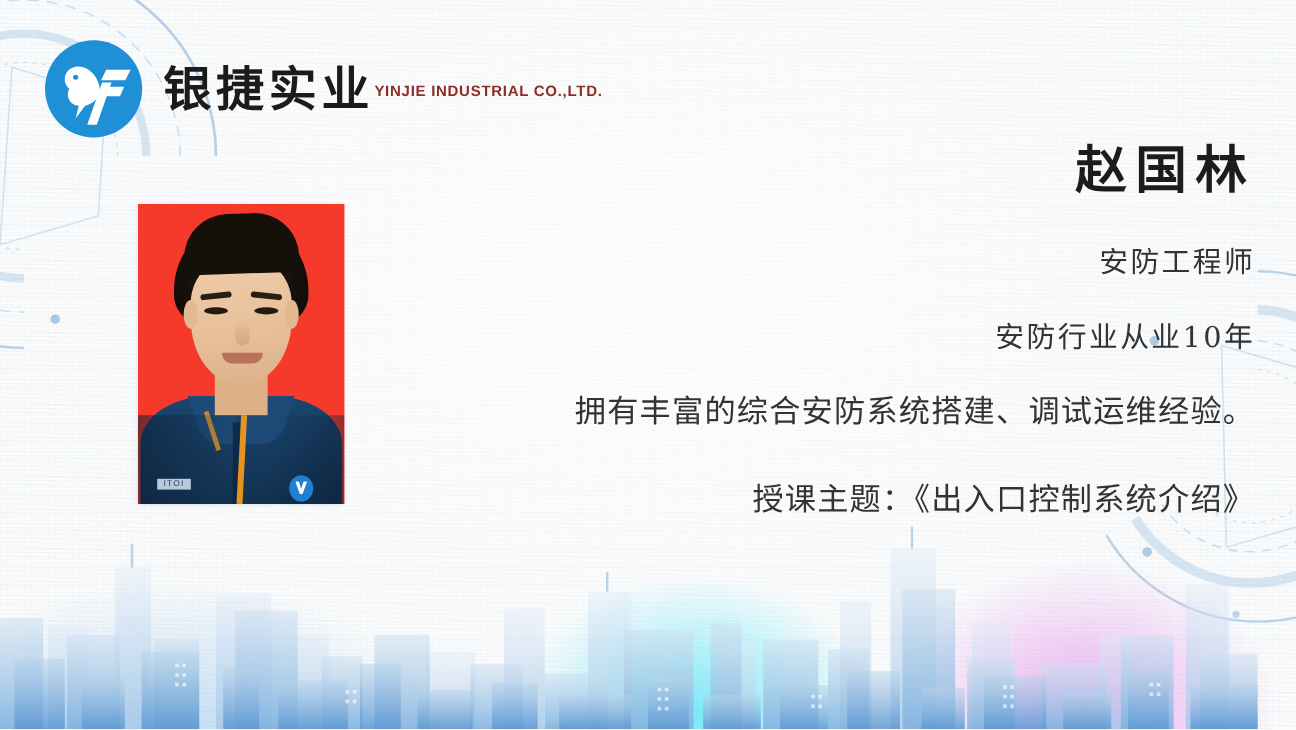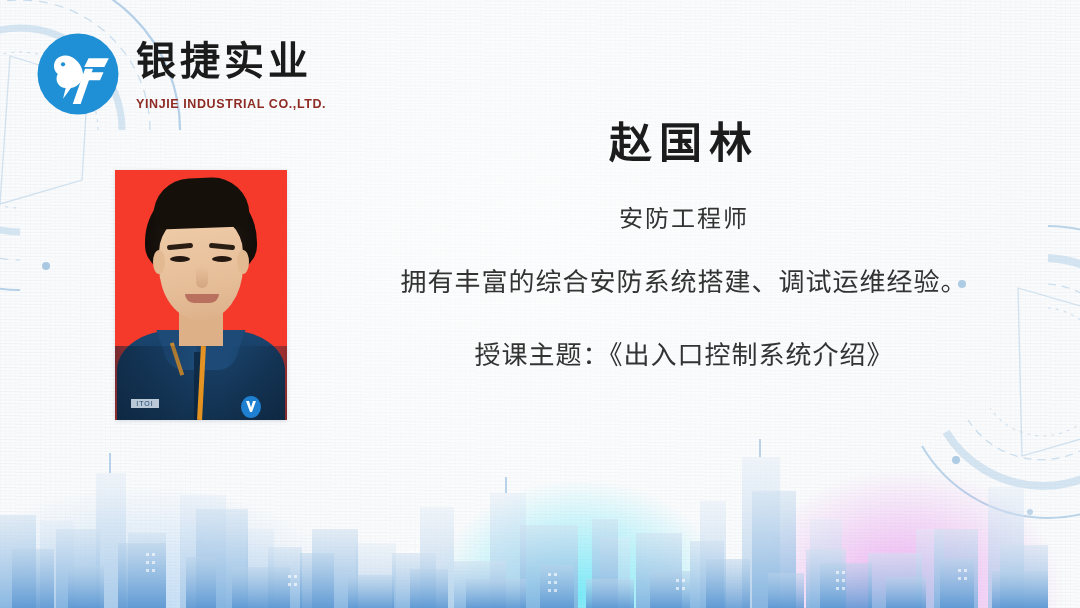--- a/index.html
+++ b/index.html
@@ -40,21 +40,21 @@
   }
 
   
   .deco{position:absolute;pointer-events:none;}
   .deco-left{left:-150px;top:-40px;width:340px;height:340px;}
   .deco-right{right:-118px;top:222px;width:300px;height:300px;}
 
   
   .logo-block{position:absolute;left:34px;top:30px;display:flex;align-items:center;gap:14px;}
   .logo-mark{width:88px;height:88px;flex:none;}
-  .logo-text{display:flex;flex-direction:column;justify-content:center;padding-top:2px;}
+  .logo-text{display:flex;flex-direction:row;justify-content:center;padding-top:2px;}
   .logo-cn{
     font-family:"DejaVu Sans","Liberation Sans",sans-serif;
     font-size:40px;font-weight:bold;color:#1b1b1b;letter-spacing:4px;line-height:1.05;
   }
   .logo-en{
     font-family:"Liberation Sans",sans-serif;
     font-size:12.5px;font-weight:bold;color:#8e2b24;letter-spacing:.6px;
     margin-top:15px;white-space:nowrap;
   }
 
@@ -134,22 +134,22 @@
   }
   .ph-tag{
     position:absolute;left:16px;top:229px;width:28px;height:9px;
     background:rgba(225,236,246,.82);
     font-size:7px;color:#1b4670;letter-spacing:1px;text-align:center;line-height:9px;
     font-family:"Liberation Sans",sans-serif;
   }
 
   
   .content{
-    position:absolute;left:334px;top:120px;width:700px;
-    text-align:center;
+    position:absolute;left:346px;top:120px;width:700px;
+    text-align:right;
     font-family:"DejaVu Serif","Liberation Serif",serif;
     color:#242424;
   }
   .name{
     font-size:43px;font-weight:bold;letter-spacing:7px;
     color:#1c1c1c;line-height:1.1;margin:0 0 34px 0;
   }
   .line{
     font-size:24px;letter-spacing:2px;color:#333;line-height:1.5;
     margin:0 0 26px 0;font-weight:500;
@@ -246,20 +246,21 @@
     <div class="ph-eye r"></div>
     <div class="ph-nose"></div>
     <div class="ph-mouth"></div>
     <div class="ph-tag">ITOI</div>
     <div class="ph-badge"></div>
   </div>
 
   <div class="content">
     <h1 class="name">赵国林</h1>
     <p class="line">安防工程师</p>
+    <p class="line">安防行业从业10年</p>
     <p class="line wide">拥有丰富的综合安防系统搭建、调试运维经验。</p>
     <p class="line topic">授课主题：《出入口控制系统介绍》</p>
   </div>
 
   <div class="city">
     <div class="city-glow-b"></div>
     <div class="city-glow-c"></div>
     <div class="city-glow-p"></div>
 
     <svg width="1080" height="175" viewBox="0 0 1080 175">

